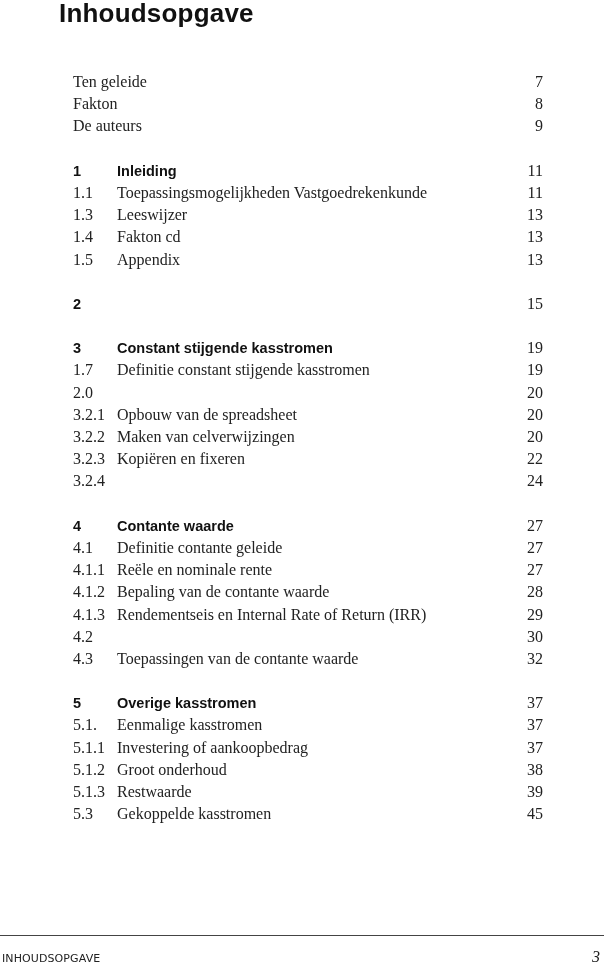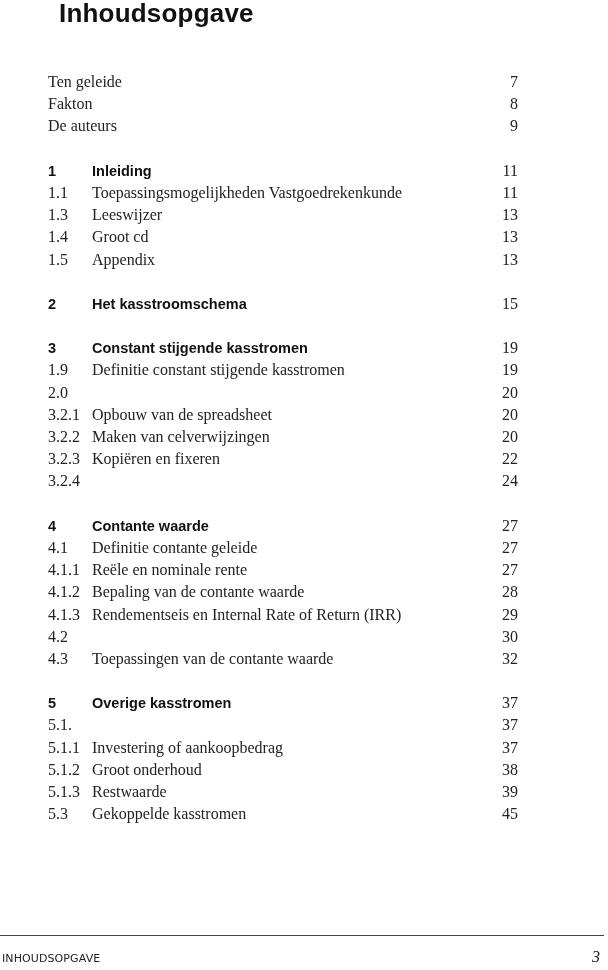--- a/index.html
+++ b/index.html
@@ -2,21 +2,21 @@
 <html><head>
 <meta charset="utf-8">
 <style>
   html, body { margin: 0; padding: 0; background: #ffffff; }
   body { width: 608px; height: 970px; position: relative; overflow: hidden; color: #1a1a1a; }
   .title {
     position: absolute; left: 59px; top: -2px;
     font-family: "Liberation Sans", sans-serif; font-weight: bold;
     font-size: 26px; color: #111; letter-spacing: 0.2px; margin: 0;
   }
-  .toc { position: absolute; left: 48px; top: 71px; width: 470px; }
+  .toc { position: absolute; left: 73px; top: 71px; width: 470px; }
   .row {
     position: relative; height: 22.2px; line-height: 22.2px;
     font-family: "Liberation Serif", serif; font-size: 16px; color: #222;
     white-space: nowrap;
   }
   .row .num { position: absolute; left: 0; }
   .row .text { position: absolute; left: 44px; }
   .row .page { position: absolute; right: 0; text-align: right; }
   .row.front .text { left: 0; }
   .row.chapter .num, .row.chapter .text {
@@ -65,46 +65,45 @@
     <span class="text">Toepassingsmogelijkheden Vastgoedrekenkunde</span>
     <span class="page">11</span>
   </div>
   <div class="row">
     <span class="num">1.3</span>
     <span class="text">Leeswijzer</span>
     <span class="page">13</span>
   </div>
   <div class="row">
     <span class="num">1.4</span>
-    <span class="text">Groot cd</span>
+    <span class="text">Fakton cd</span>
     <span class="page">13</span>
   </div>
   <div class="row">
     <span class="num">1.5</span>
     <span class="text">Appendix</span>
     <span class="page">13</span>
   </div>
 
   <div class="gap"></div>
 
   <div class="row chapter">
     <span class="num">2</span>
-    <span class="text">Het kasstroomschema</span>
     <span class="page">15</span>
   </div>
 
   <div class="gap"></div>
 
   <div class="row chapter">
     <span class="num">3</span>
     <span class="text">Constant stijgende kasstromen</span>
     <span class="page">19</span>
   </div>
   <div class="row">
-    <span class="num">1.9</span>
+    <span class="num">1.7</span>
     <span class="text">Definitie constant stijgende kasstromen</span>
     <span class="page">19</span>
   </div>
   <div class="row">
     <span class="num">2.0</span>
     <span class="page">20</span>
   </div>
   <div class="row">
     <span class="num">3.2.1</span>
     <span class="text">Opbouw van de spreadsheet</span>
@@ -164,20 +163,21 @@
 
   <div class="gap"></div>
 
   <div class="row chapter">
     <span class="num">5</span>
     <span class="text">Overige kasstromen</span>
     <span class="page">37</span>
   </div>
   <div class="row">
     <span class="num">5.1.</span>
+    <span class="text">Eenmalige kasstromen</span>
     <span class="page">37</span>
   </div>
   <div class="row">
     <span class="num">5.1.1</span>
     <span class="text">Investering of aankoopbedrag</span>
     <span class="page">37</span>
   </div>
   <div class="row">
     <span class="num">5.1.2</span>
     <span class="text">Groot onderhoud</span>

